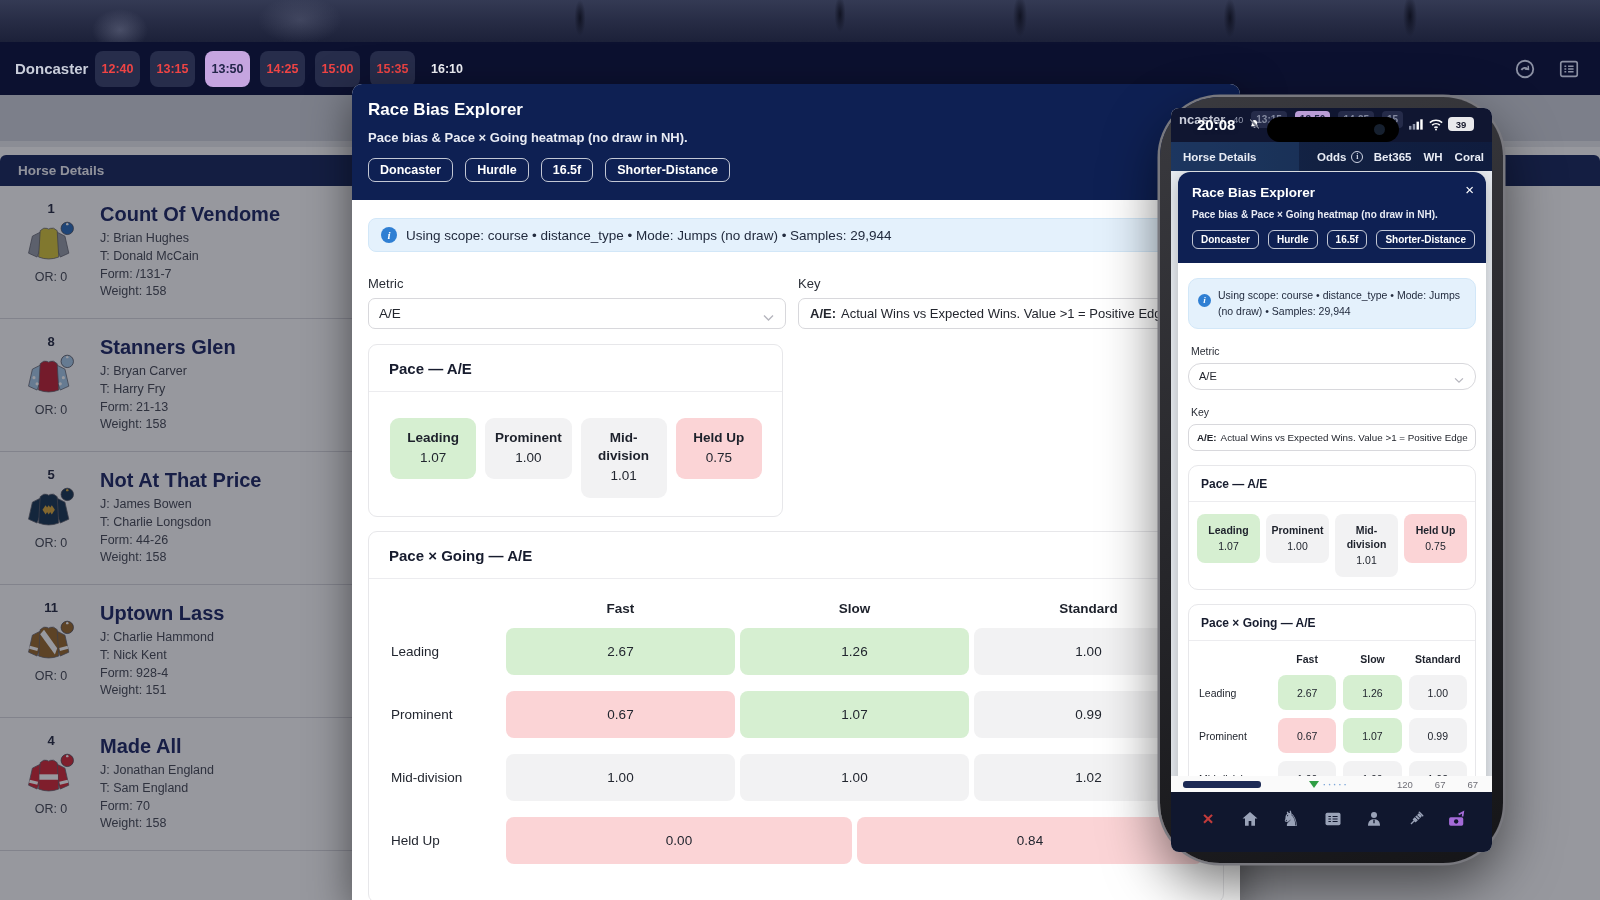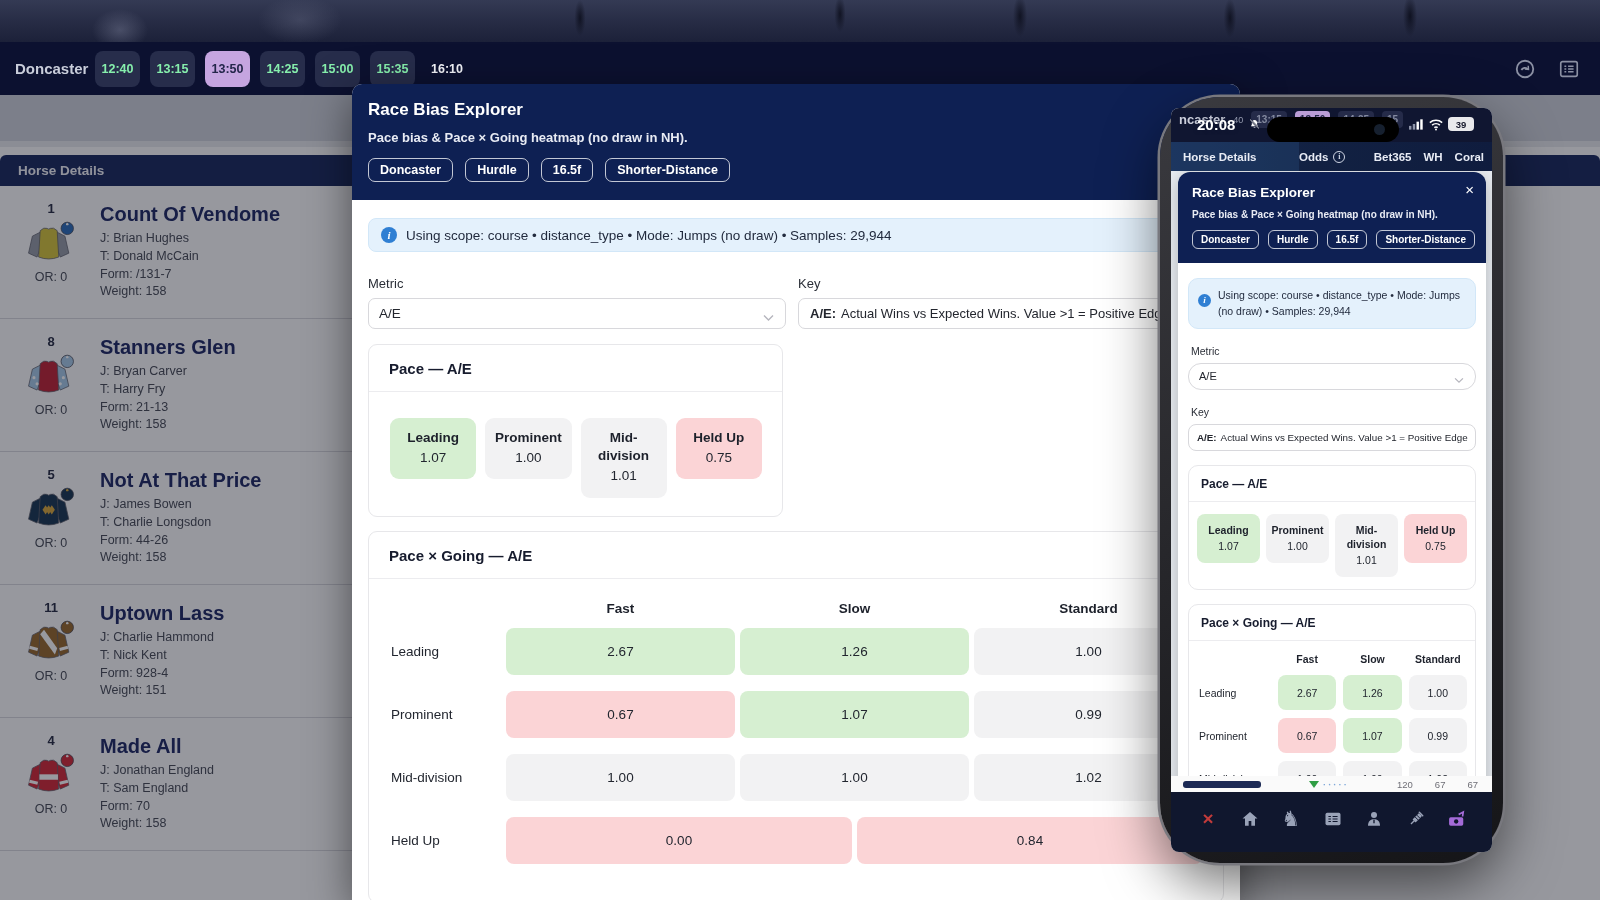--- a/index.html
+++ b/index.html
@@ -19,21 +19,21 @@
       radial-gradient(10px 30px at 1410px 16px, rgba(10,12,25,.85), transparent 70%),
       linear-gradient(180deg,#343a54 0%, #262b44 55%, #1c2139 100%);
   }
 
   
   .topbar { position:absolute; left:0; top:42px; width:1600px; height:53px; background:#0c1130;
     display:flex; align-items:center; z-index:3; }
   .course { color:#c9cdda; font-size:15px; font-weight:bold; margin-left:15px; width:80px; }
   .times { display:flex; gap:10px; align-items:center; }
   .time-pill { border:none; width:45px; height:36px; border-radius:8px; background:#272d4b;
-    color:#86efac; font-size:12.5px; font-weight:bold; font-family:inherit; cursor:pointer; }
+    color:#ef4444; font-size:12.5px; font-weight:bold; font-family:inherit; cursor:pointer; }
   .time-pill.active { background:#c5a5e0; color:#23264a; }
   .time-pill.plain { background:transparent; color:#f4f5fa; width:auto; padding:0 6px; }
   .topbar-icons { position:absolute; right:20px; top:0; height:53px; display:flex; gap:22px; align-items:center; }
   .tb-icon { width:22px; height:22px; color:#8b90a3; }
   .tb-icon svg { width:100%; height:100%; }
 
   
   .page { position:absolute; left:0; top:95px; width:1600px; height:805px; background:#fdfdfe; }
   .toolbar-band { position:absolute; left:0; top:0; width:1600px; height:52px; background:#cfd3db; border-bottom:6px solid #e8eaee; }
   .section-bar { position:absolute; left:0; top:60px; width:1600px; height:31px; background:#1d2c60;
@@ -112,21 +112,21 @@
   .p-island { position:absolute; left:96px; top:9px; width:132px; height:25px; background:#000; border-radius:14px; z-index:3; }
   .p-island .cam { position:absolute; right:14px; top:7px; width:11px; height:11px; border-radius:50%; background:#16202f; }
   .p-status-right { position:absolute; right:18px; top:9px; display:flex; align-items:center; gap:4px; z-index:4; }
   .p-batt { width:26px; height:14px; background:#e9e9ec; border-radius:4px; color:#16182b; font-size:9.5px;
     font-weight:bold; display:flex; align-items:center; justify-content:center; }
 
   .p-nav { position:absolute; left:0; top:34px; width:321px; height:29px;
     background:linear-gradient(90deg,#16294f 0%, #122142 45%, #0f1c3e 100%); z-index:2;
     display:flex; align-items:center; font-size:11.5px; color:#e8ecf5; }
   .p-nav .lt { background:rgba(45,90,140,.28); height:29px; display:flex; align-items:center; padding:0 14px 0 12px; font-weight:bold; flex:0 0 128px; }
-  .p-nav .ct { display:flex; align-items:center; gap:5px; font-weight:bold; }
+  .p-nav .ct { display:flex; align-items:center; gap:5px; font-weight:bold; margin-left:18px; }
   .p-icirc { width:12px; height:12px; border:1px solid #cfd5e4; border-radius:50%; font-size:8px; display:inline-flex;
     align-items:center; justify-content:center; color:#cfd5e4; font-family:"Liberation Serif","DejaVu Serif",serif; }
   .p-nav .bk { margin-left:auto; display:flex; gap:12px; padding-right:8px; font-weight:bold; }
 
   .p-content { position:absolute; left:0; top:63px; width:321px; height:605px; overflow:hidden; }
   .p-modal { position:absolute; left:7px; top:1px; width:308px; border-radius:12px 12px 0 0; overflow:hidden;
     box-shadow:0 4px 18px rgba(0,0,0,.25); }
   .p-modal-header { background:#0e2053; padding:13px 12px 14px 14px; position:relative; }
   .p-close { position:absolute; right:12px; top:10px; color:#fff; font-size:15px; cursor:pointer; line-height:1; }
   .p-modal-title { color:#fff; font-size:13.5px; font-weight:bold; }

